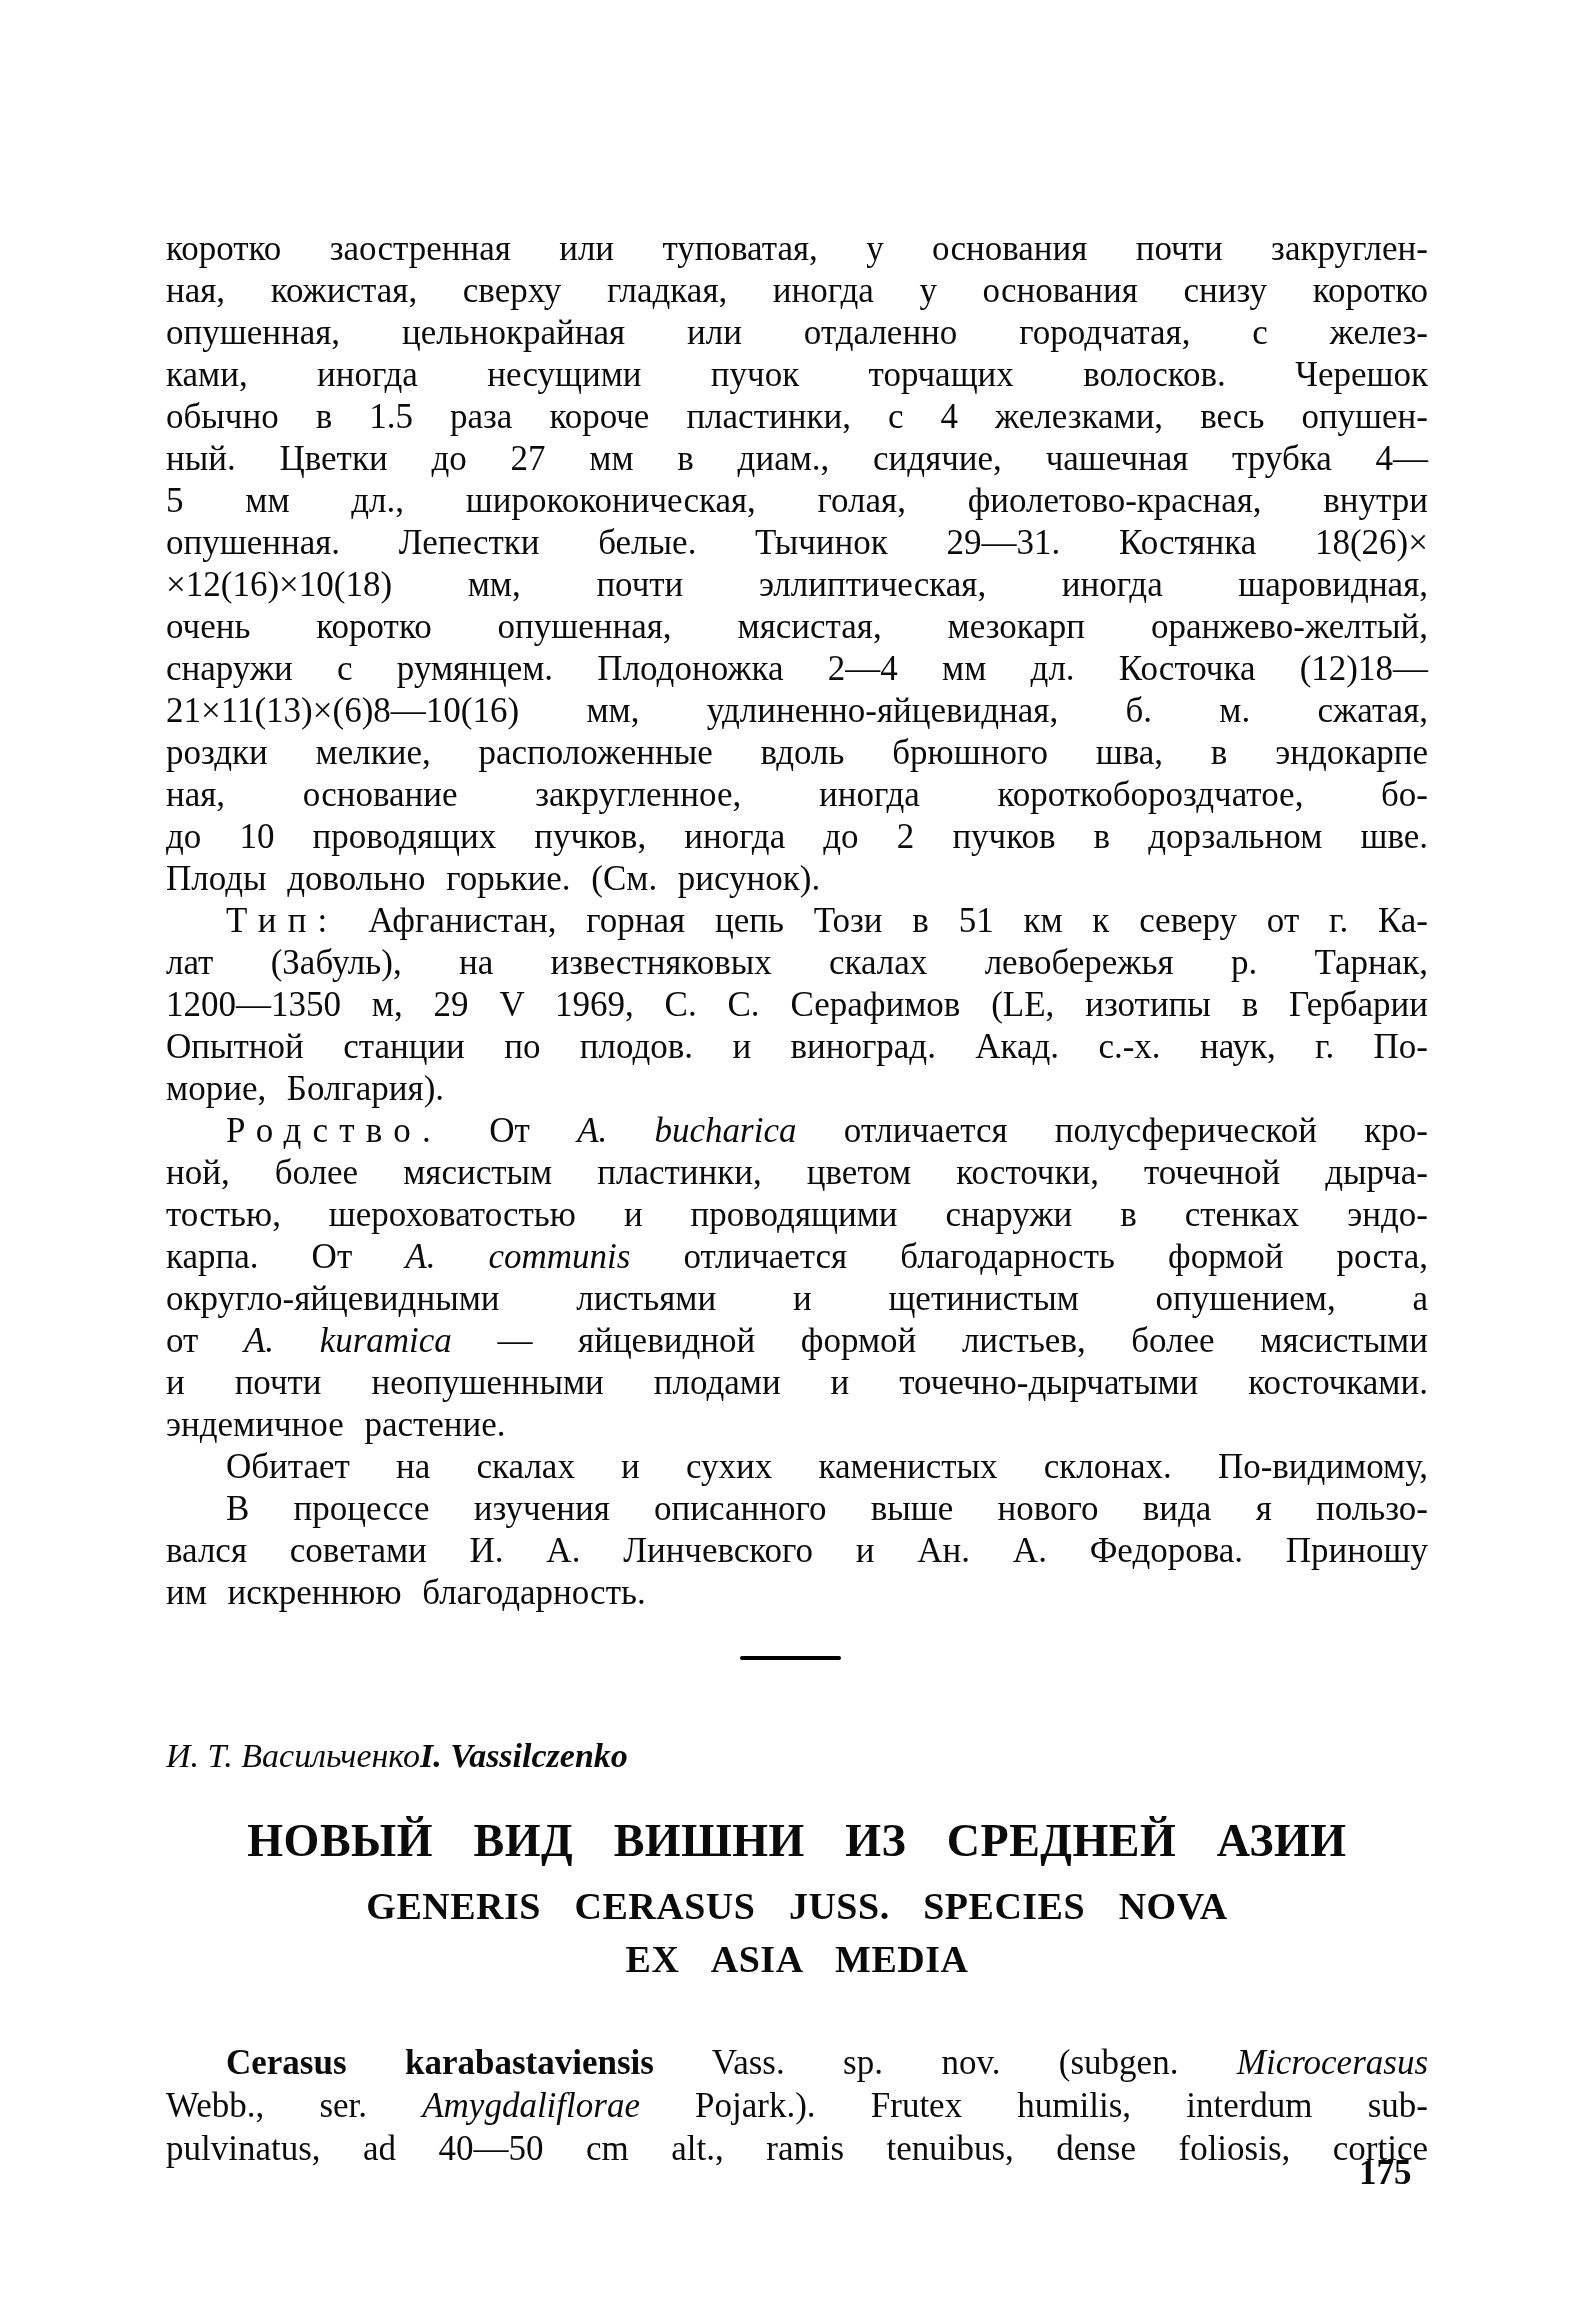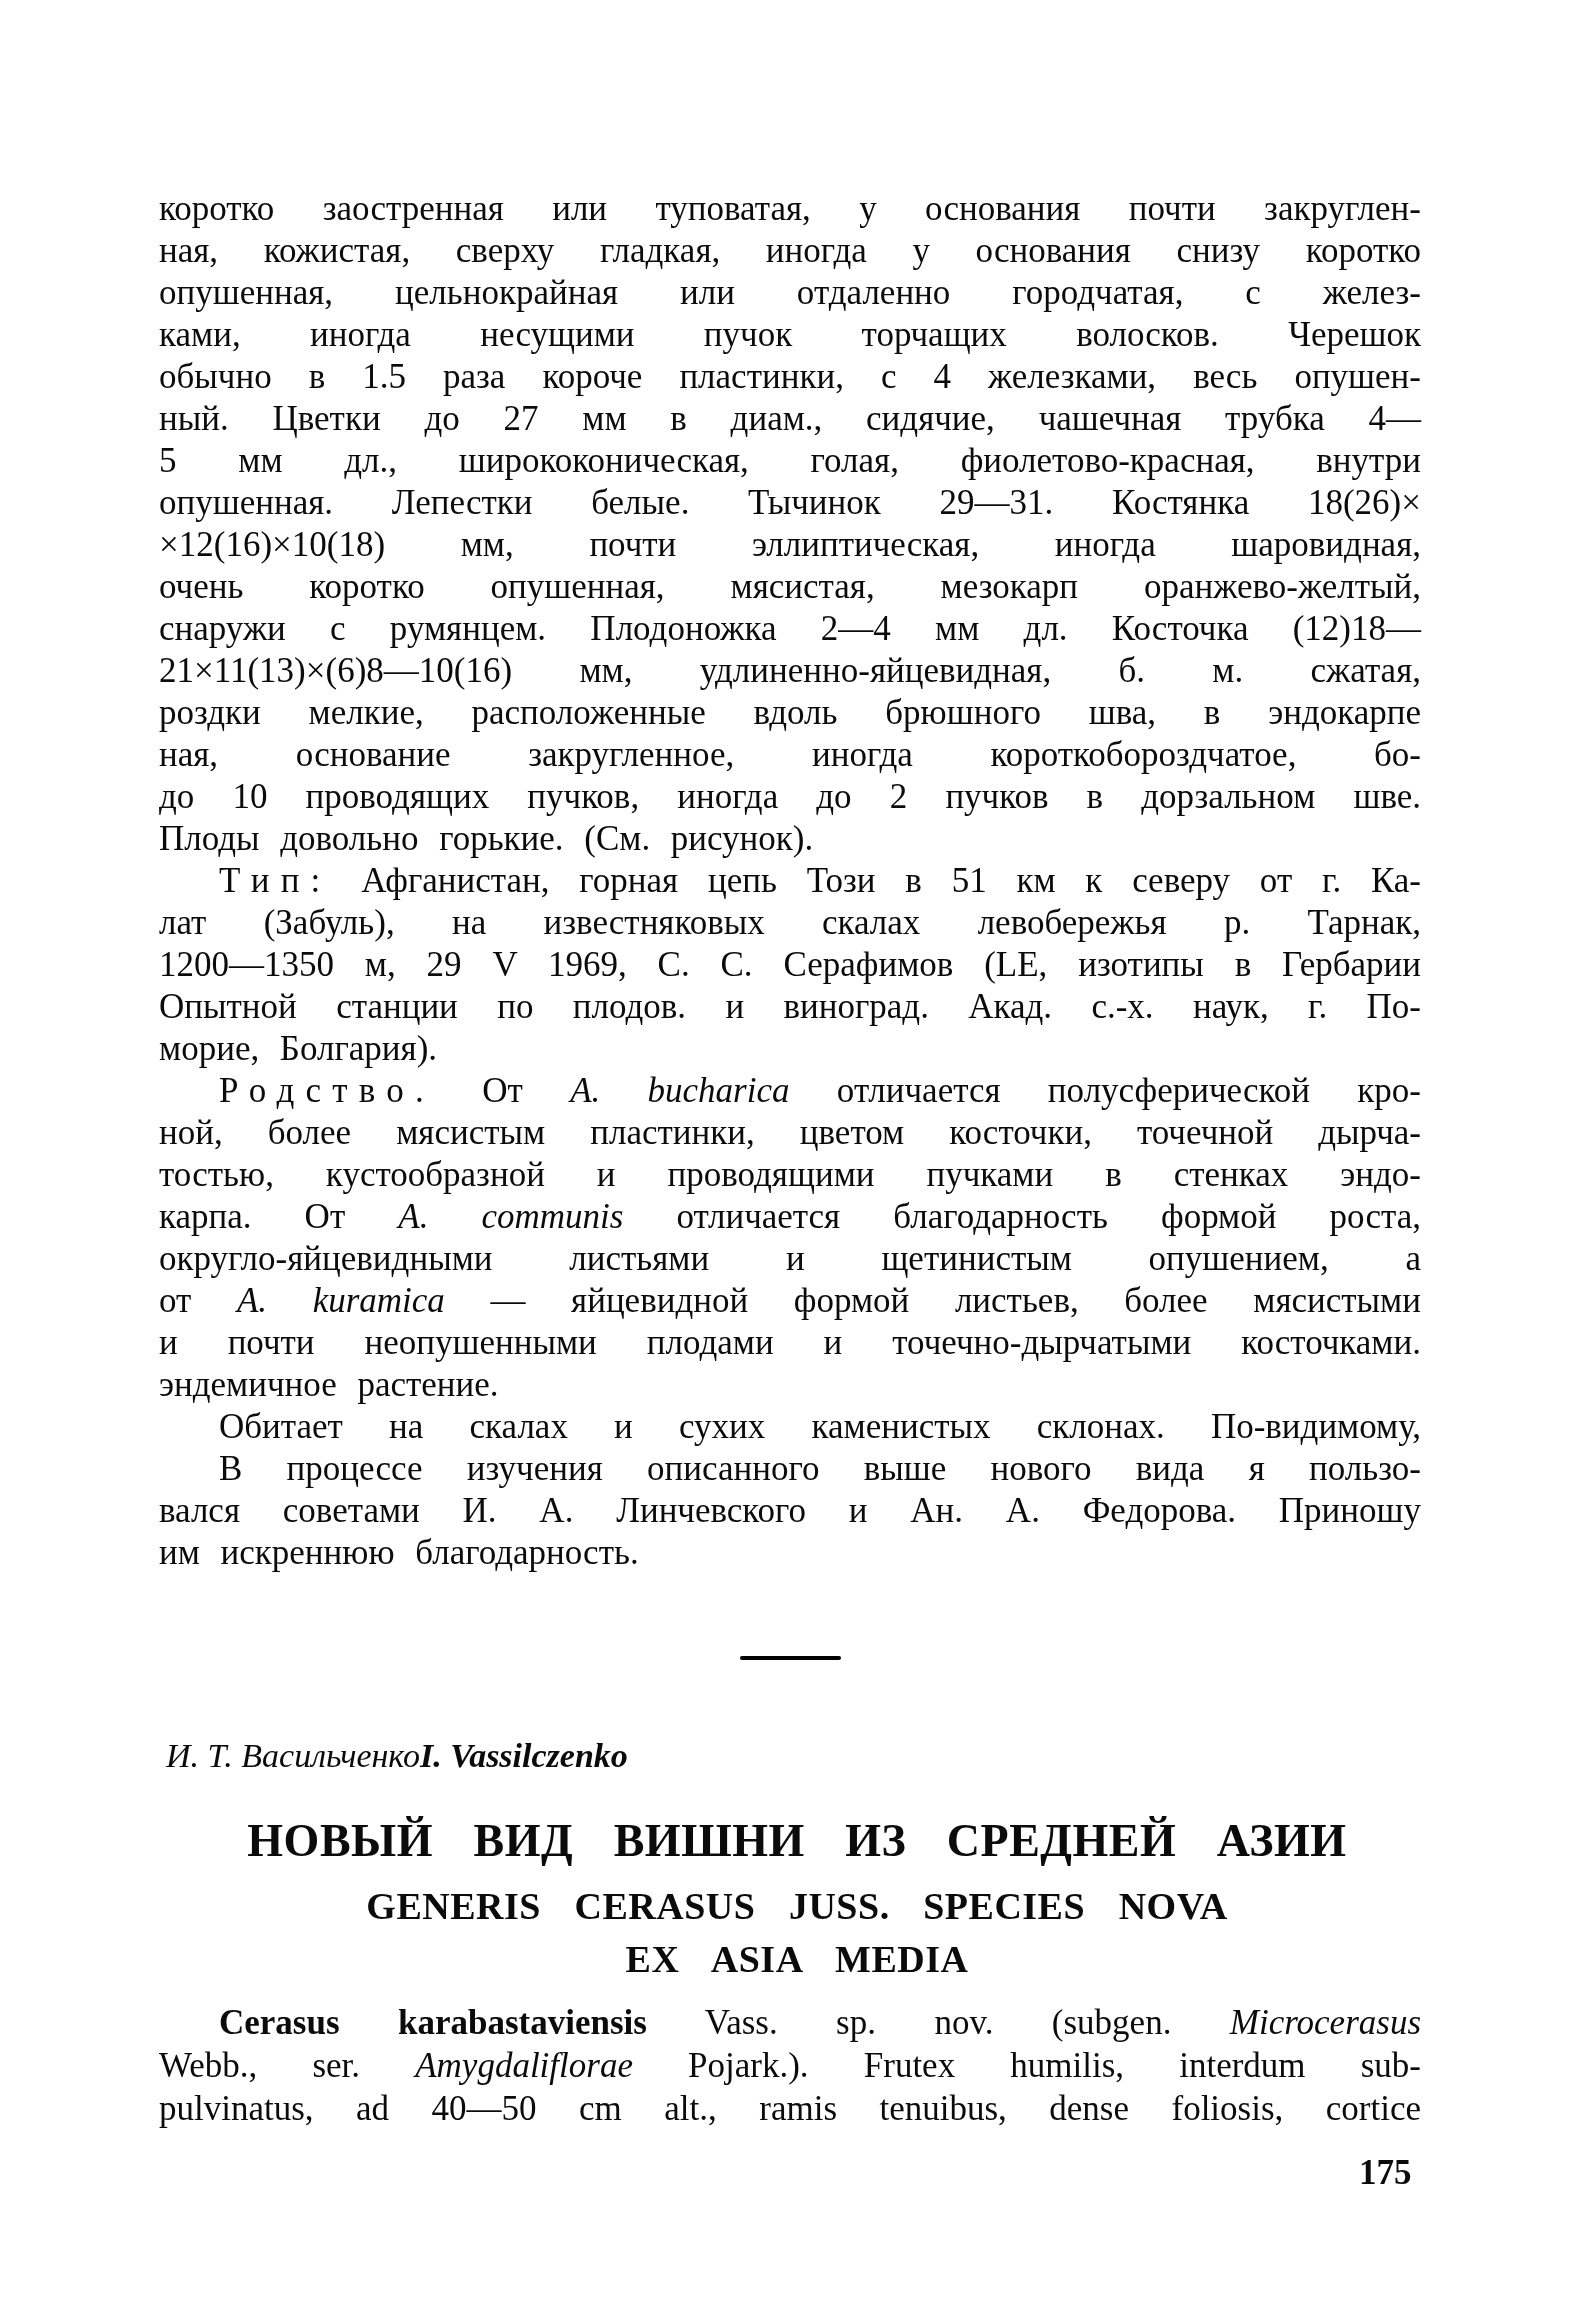--- a/index.html
+++ b/index.html
@@ -6,22 +6,23 @@
   body{
     width:1575px;height:2380px;
     background:#ffffff;
     position:relative;
     overflow:hidden;
     font-family:"Liberation Serif","DejaVu Serif",serif;
     color:#0b0b0b;
   }
   .textcol{
     position:absolute;
-    left:159px;
+    left:166px;
     width:1262px;
+    margin-top:40px;
   }
   #body-text{top:188px;font-size:35px;line-height:42px;}
   .line{
     text-align:justify;
     text-align-last:justify;
     white-space:nowrap;
   }
   .line.last{
     text-align-last:left;
     word-spacing:0.34em;
@@ -85,21 +86,21 @@
     <div class="line"><span>ная, основание закругленное, иногда короткобороздчатое, бо-</span></div>
     <div class="line"><span>до 10 проводящих пучков, иногда до 2 пучков в дорзальном шве.</span></div>
     <div class="line last"><span>Плоды довольно горькие. (См. рисунок).</span></div>
     <div class="line ind"><span class="sp">Тип:</span><span>  Афганистан, горная цепь Този в 51 км к северу от г. Ка-</span></div>
     <div class="line"><span>лат (Забуль), на известняковых скалах левобережья р. Тарнак,</span></div>
     <div class="line"><span>1200—1350 м, 29 V 1969, С. С. Серафимов (LE, изотипы в Гербарии</span></div>
     <div class="line"><span>Опытной станции по плодов. и виноград. Акад. с.-х. наук, г. По-</span></div>
     <div class="line last"><span>морие, Болгария).</span></div>
     <div class="line ind"><span class="sp">Родство.</span><span> От </span><span class="i">А. bucharica</span><span> отличается полусферической кро-</span></div>
     <div class="line"><span>ной, более мясистым пластинки, цветом косточки, точечной дырча-</span></div>
-    <div class="line"><span>тостью, кустообразной и проводящими пучками в стенках эндо-</span></div>
+    <div class="line"><span>тостью, шероховатостью и проводящими снаружи в стенках эндо-</span></div>
     <div class="line"><span>карпа. От </span><span class="i">А. communis</span><span> отличается благодарность формой роста,</span></div>
     <div class="line"><span>округло-яйцевидными листьями и щетинистым опушением, а</span></div>
     <div class="line"><span>от </span><span class="i">А. kuramica</span><span> — яйцевидной формой листьев, более мясистыми</span></div>
     <div class="line"><span>и почти неопушенными плодами и точечно-дырчатыми косточками.</span></div>
     <div class="line last"><span>эндемичное растение.</span></div>
     <div class="line ind"><span>Обитает на скалах и сухих каменистых склонах. По-видимому,</span></div>
     <div class="line ind"><span>В процессе изучения описанного выше нового вида я пользо-</span></div>
     <div class="line"><span>вался советами И. А. Линчевского и Ан. А. Федорова. Приношу</span></div>
     <div class="line last"><span>им искреннюю благодарность.</span></div>
   </div>

